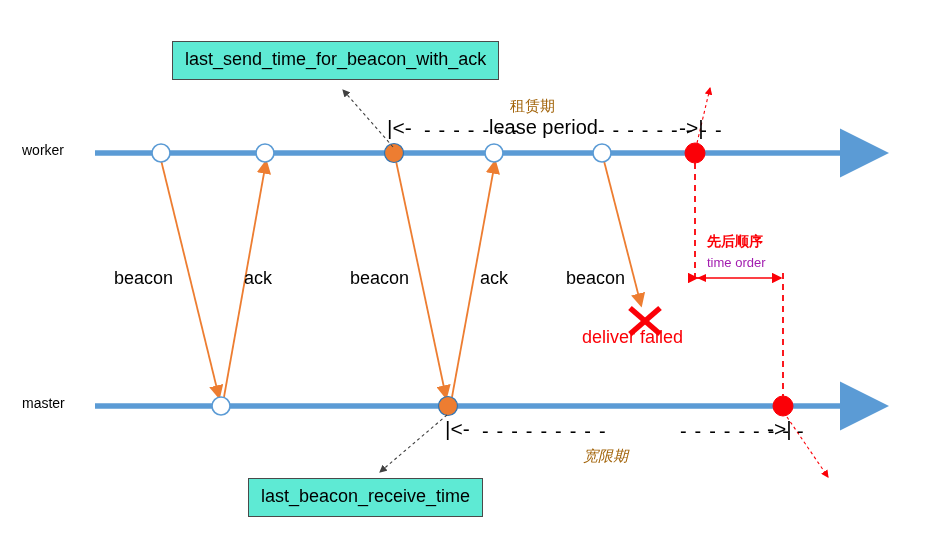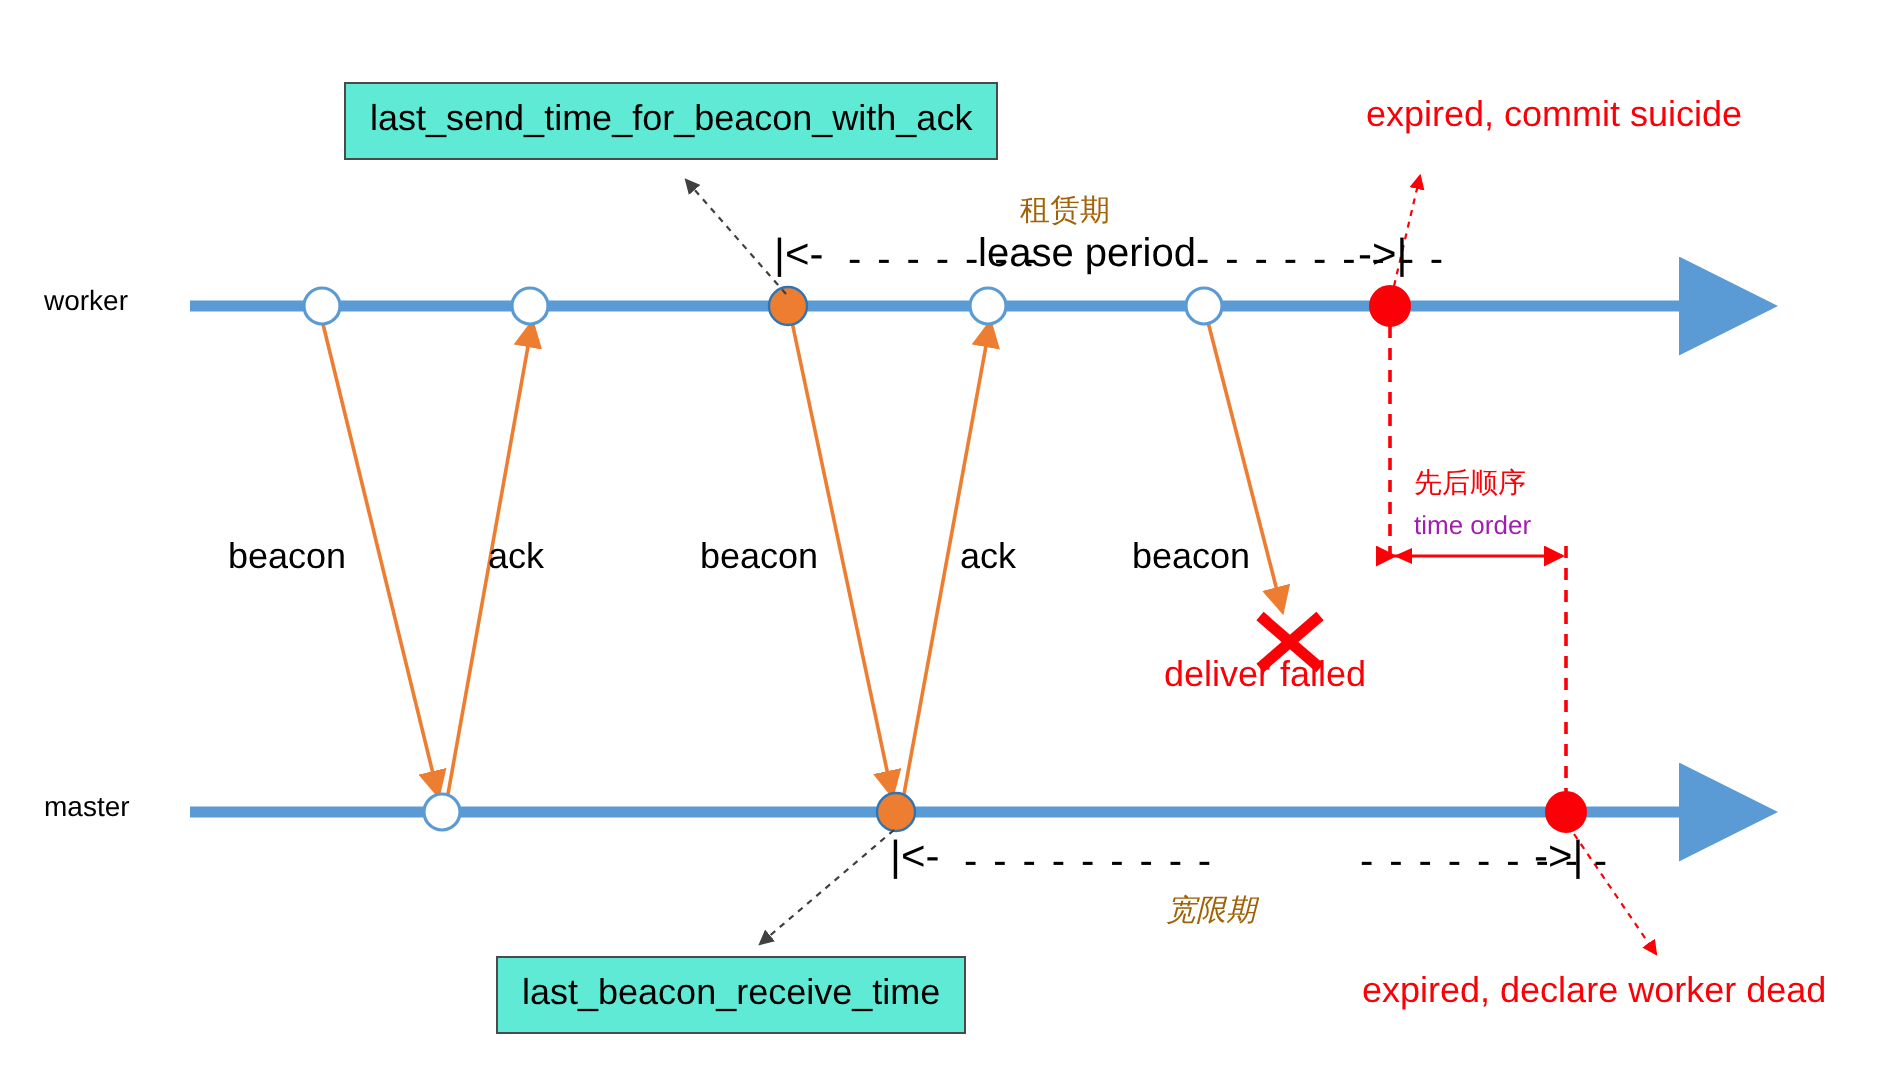--- a/index.html
+++ b/index.html
@@ -50,20 +50,21 @@
     color: #fb0007;
     font-size: 18px;
   }
   .red-small {
     color: #a21caf;
     font-size: 13px;
   }
   .red-cn {
     color: #fb0007;
     font-size: 14px;
+    font-weight: bold;
   }
   .textbox {
     position: absolute;
     border: 1.6px solid #4a4a4a;
     background: #5eead4;
     font-size: 18px;
     color: #000000;
     padding: 7px 12px 9px 12px;
     white-space: nowrap;
     box-sizing: border-box;
@@ -173,18 +174,16 @@
   <div class="tick" style="left:767px; top:418px;">-&gt;|</div>
   <div class="lbl cn-label" style="left:583px; top:448px;font-style:italic;">宽限期</div>
 
   <div class="lbl msg-label" style="left:114px; top:269px;">beacon</div>
   <div class="lbl msg-label" style="left:244px; top:269px;">ack</div>
   <div class="lbl msg-label" style="left:350px; top:269px;">beacon</div>
   <div class="lbl msg-label" style="left:480px; top:269px;">ack</div>
   <div class="lbl msg-label" style="left:566px; top:269px;">beacon</div>
 
   <div class="lbl red-txt" style="left:582px; top:328px;">deliver failed</div>
-  <div class="lbl red-txt" style="left:683px; top:48px;">expired, commit suicide</div>
-  <div class="lbl red-txt" style="left:681px; top:486px;">expired, declare worker dead</div>
   <div class="lbl red-cn" style="left:707px; top:234px;">先后顺序</div>
   <div class="lbl red-small" style="left:707px; top:256px;">time order</div>
 
 </div>
 
 </body></html>

